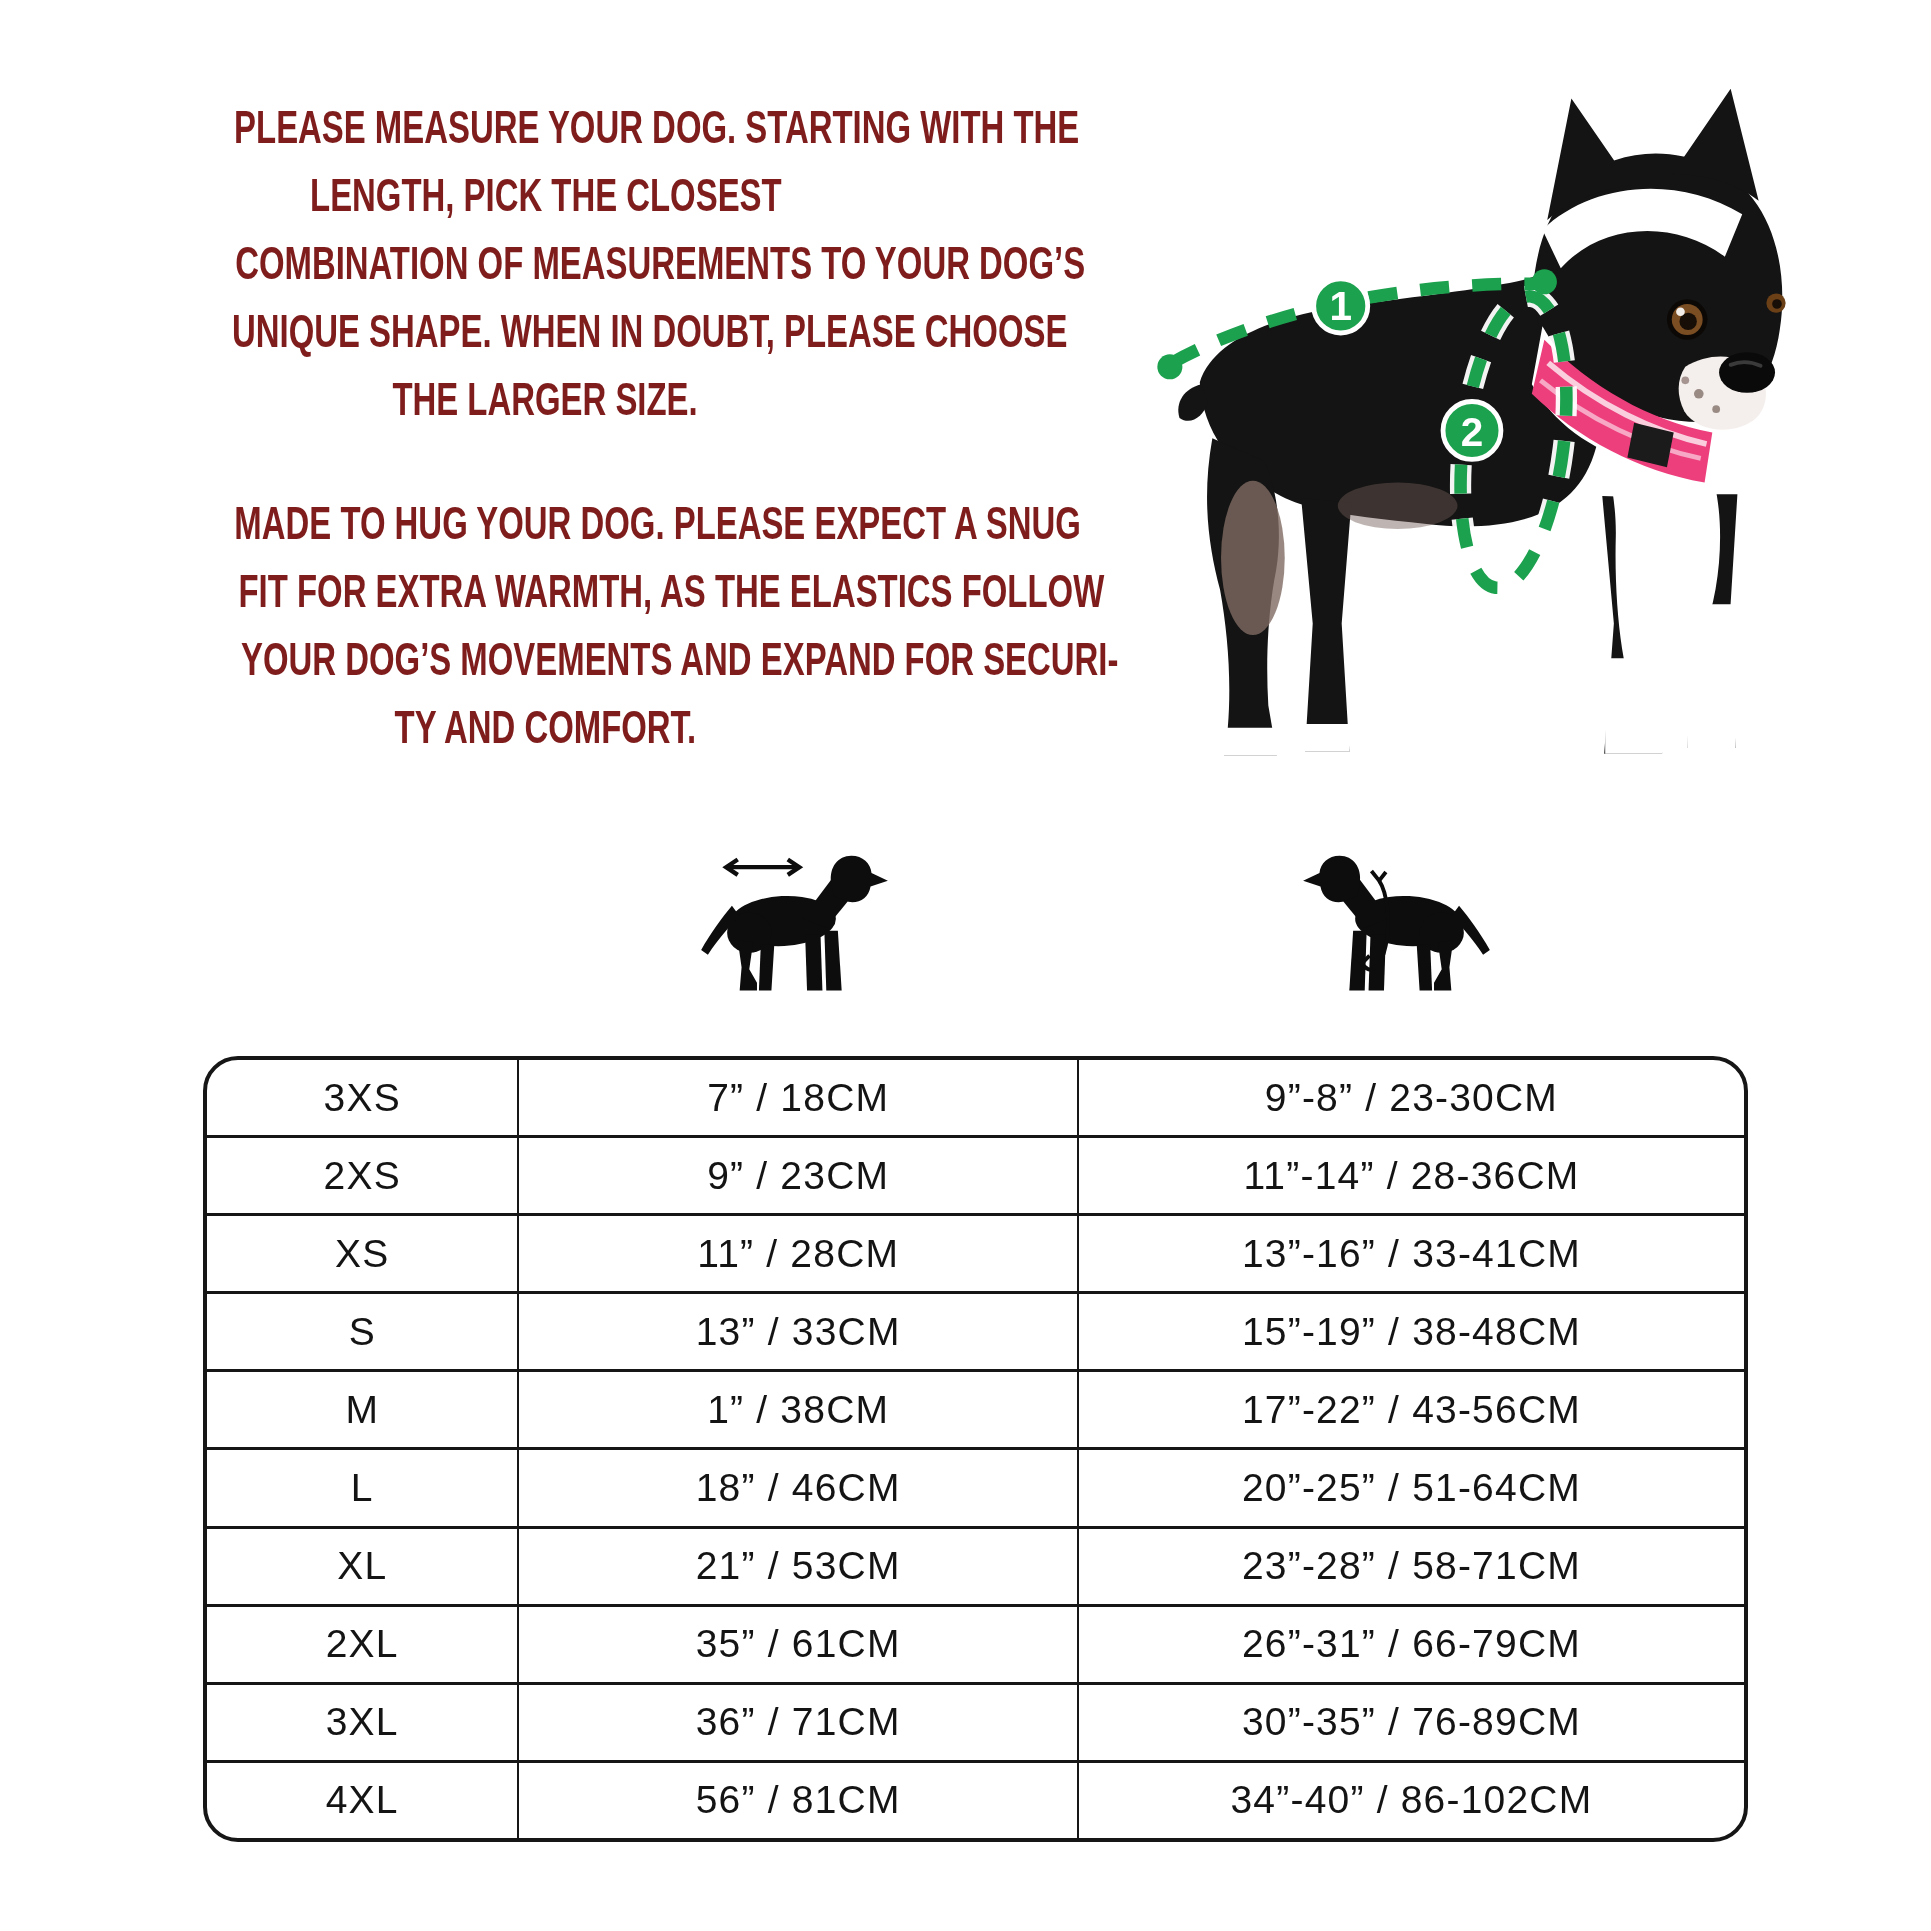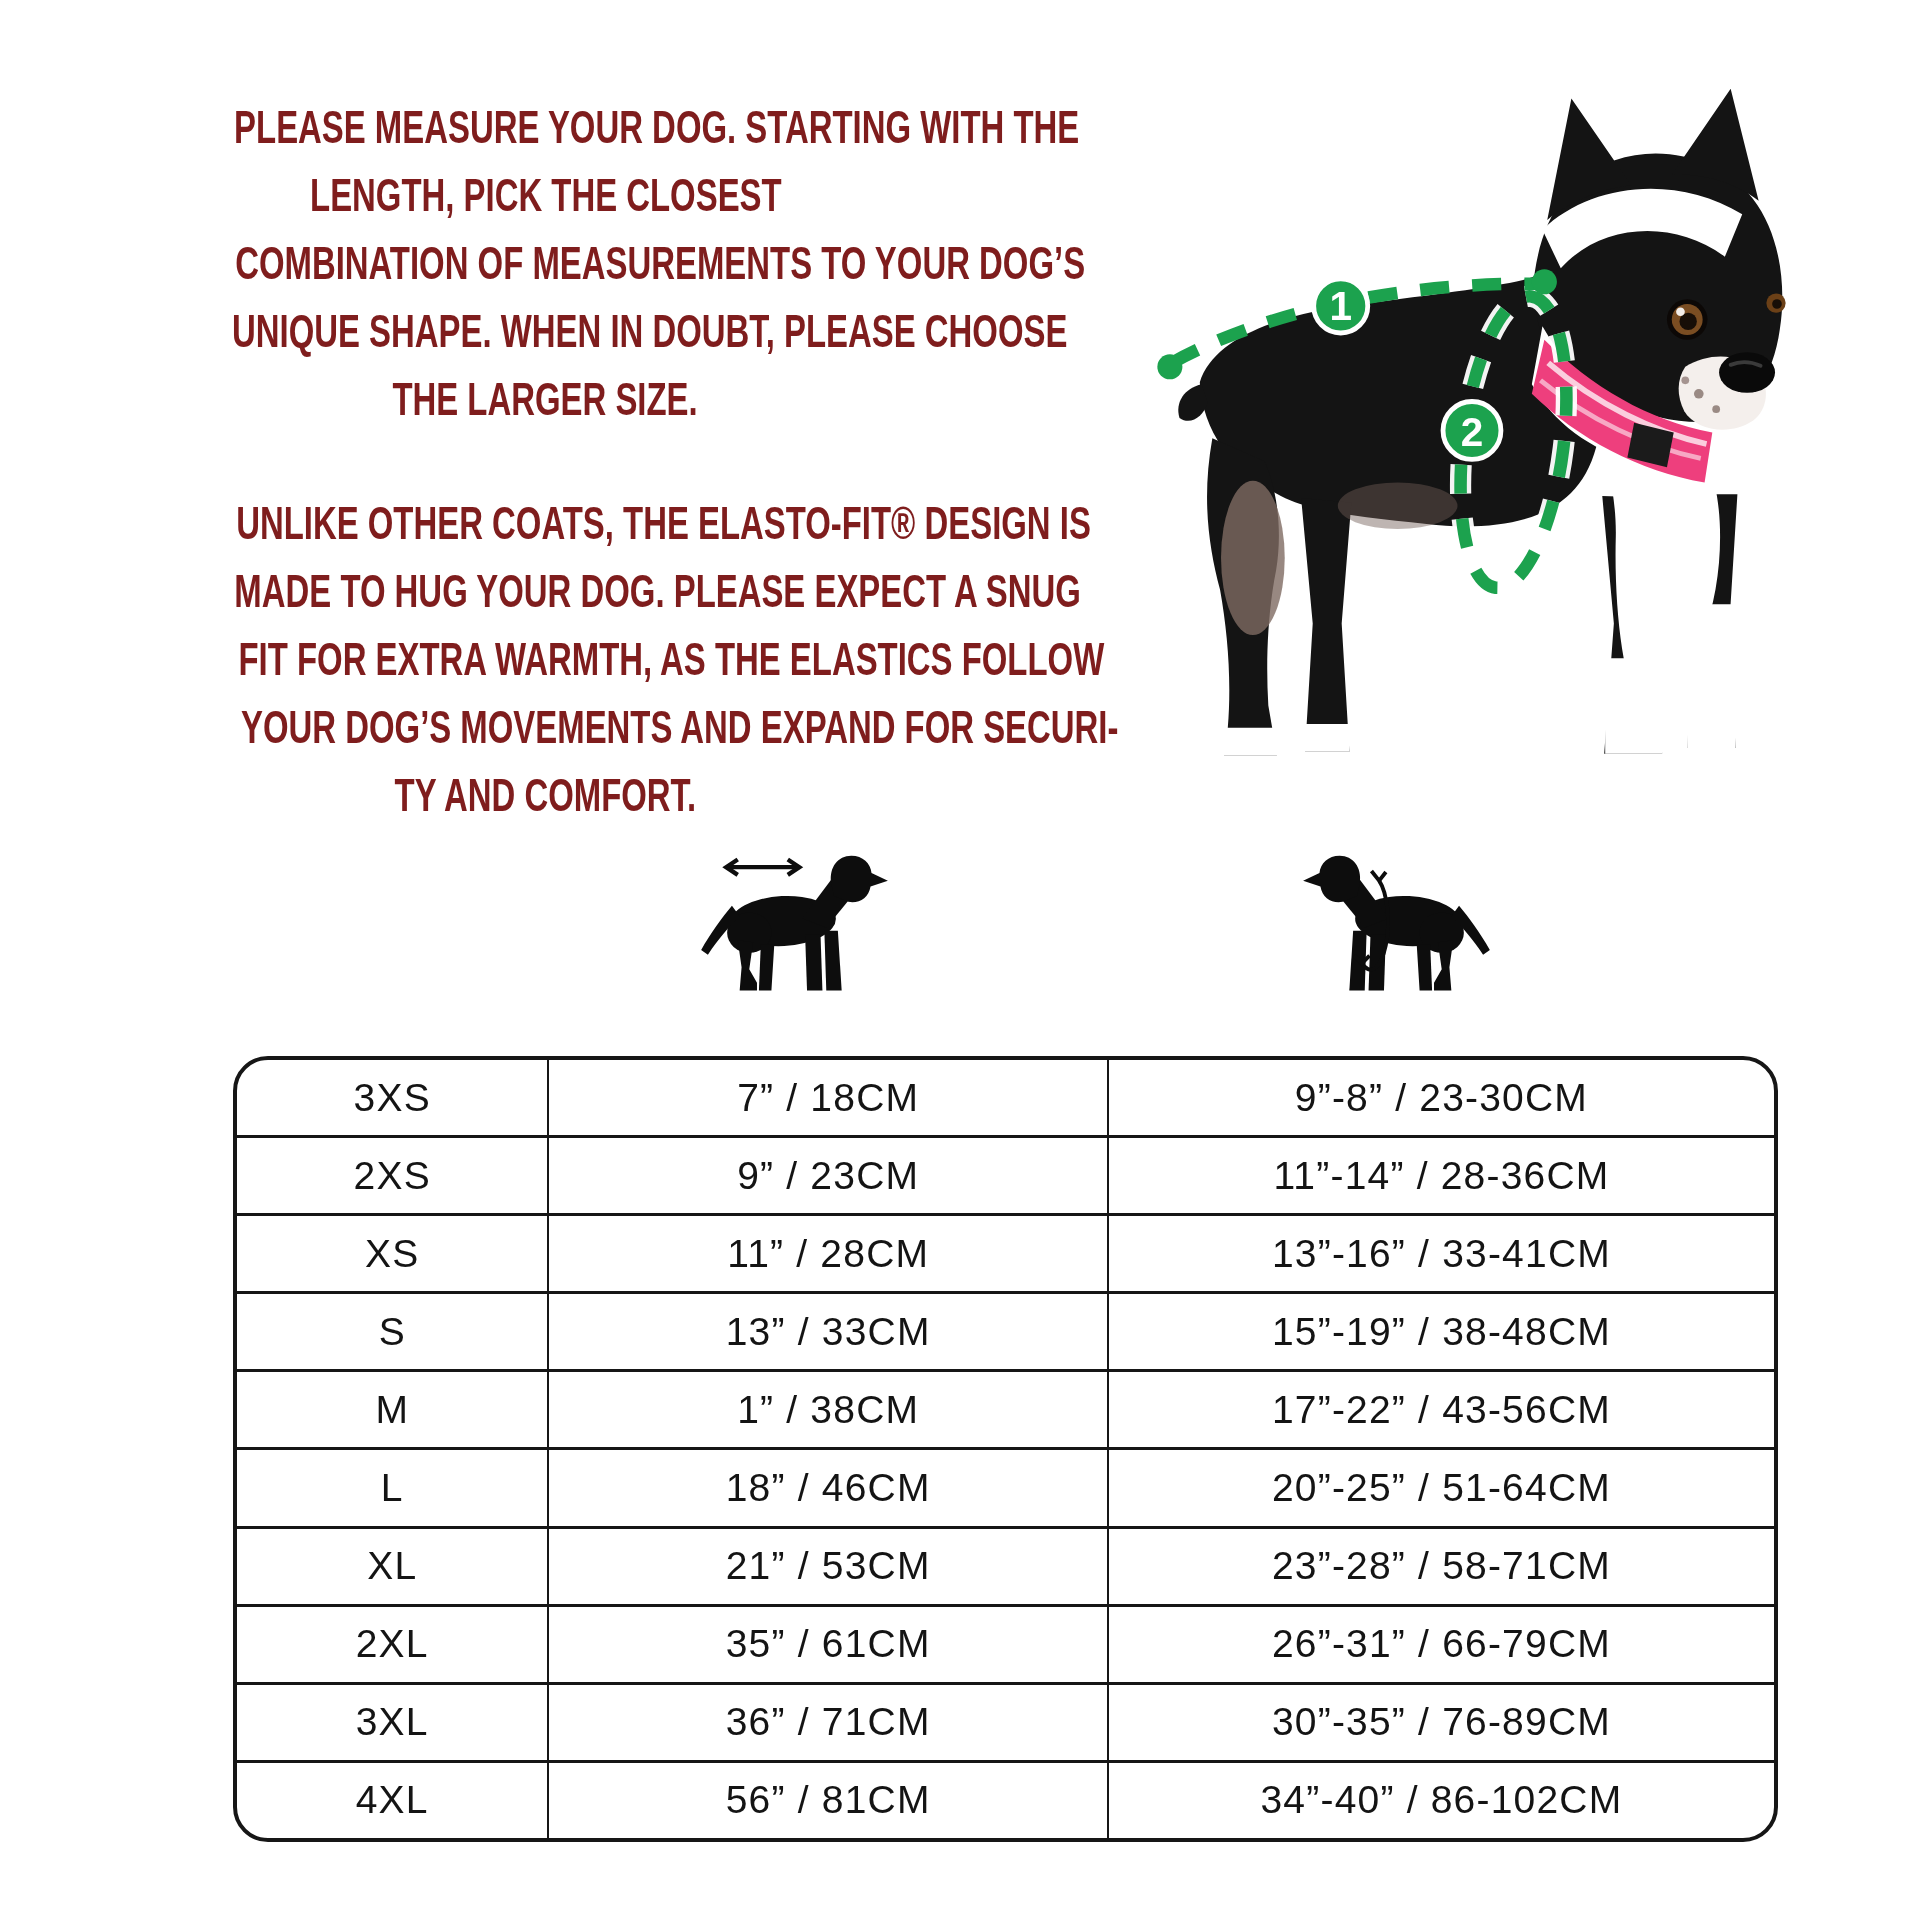--- a/index.html
+++ b/index.html
@@ -21,21 +21,21 @@
   #photo svg{width:100%;height:100%;display:block;}
   
   .sil{position:absolute;width:208px;height:154px;}
   #sil-length{left:691px;top:846px;}
   #sil-girth{left:1292px;top:846px;}
   .sil svg{width:100%;height:100%;display:block;}
   
   .size-table{
     position:absolute;left:203px;top:1056px;width:1545px;height:786px;
     border:4.8px solid #161616;border-radius:35px;background:#fff;
-    display:flex;flex-direction:column;overflow:hidden;box-sizing:border-box;margin-left:30px;
+    display:flex;flex-direction:column;overflow:hidden;box-sizing:border-box;
   }
   .trow{flex:1;display:flex;align-items:stretch;}
   .trow + .trow{border-top:3.9px solid #161616;}
   .c{
     display:flex;align-items:center;justify-content:center;
     font-size:39px;letter-spacing:1.2px;color:#141414;box-sizing:border-box;
   }
   .c1{width:20.2%;}
   .c2{width:36.4%;border-left:2.9px solid #161616;}
   .c3{width:43.4%;border-left:2.9px solid #161616;}
@@ -51,21 +51,20 @@
 
     <div class="hl"><span class="cond">COMBINATION OF MEASUREMENTS TO YOUR DOG’S</span></div>
 
     <div class="hl"><span class="cond">UNIQUE SHAPE. WHEN IN DOUBT, PLEASE CHOOSE</span></div>
 
     <div class="hl"><span class="cond">THE LARGER SIZE.</span></div>
   </div>
 
 <div class="para" id="para2">
 
-    <div class="hl"><span class="cond">UNLIKE OTHER COATS, THE ELASTO-FIT® DESIGN IS</span></div>
 
     <div class="hl"><span class="cond">MADE TO HUG YOUR DOG. PLEASE EXPECT A SNUG</span></div>
 
     <div class="hl"><span class="cond">FIT FOR EXTRA WARMTH, AS THE ELASTICS FOLLOW</span></div>
 
     <div class="hl"><span class="cond">YOUR DOG’S MOVEMENTS AND EXPAND FOR SECURI-</span></div>
 
     <div class="hl"><span class="cond">TY AND COMFORT.</span></div>
   </div>
 

